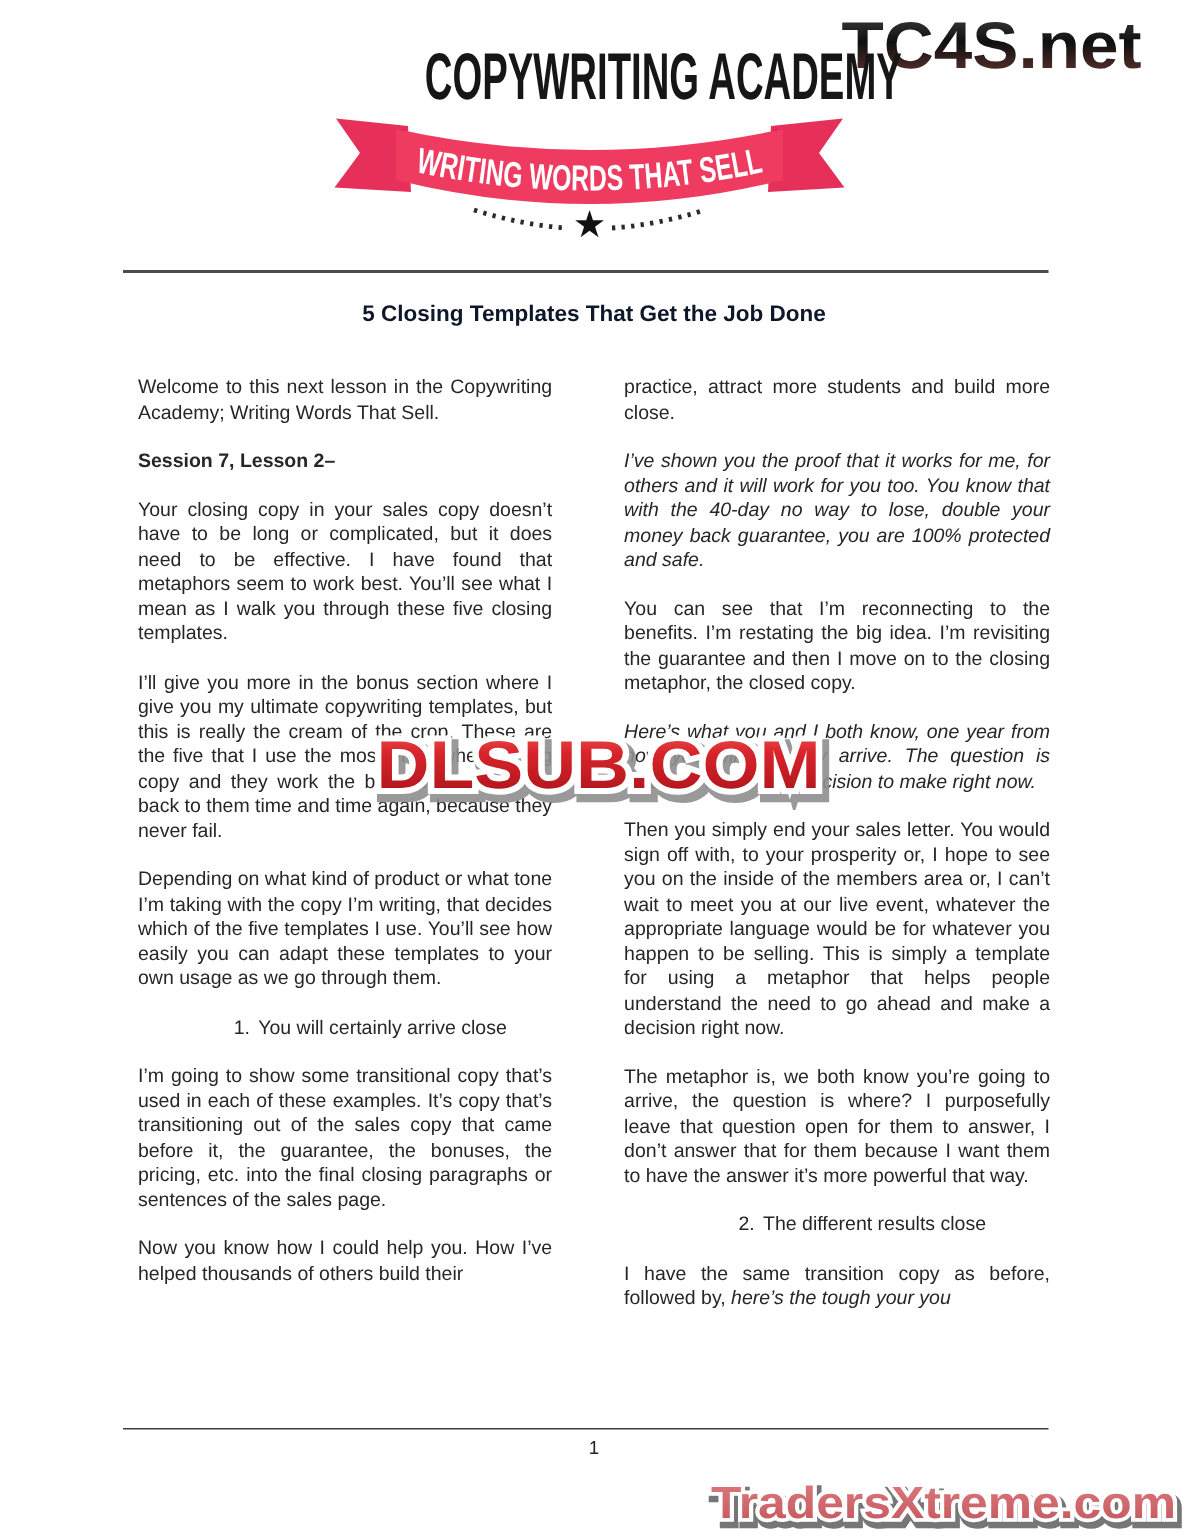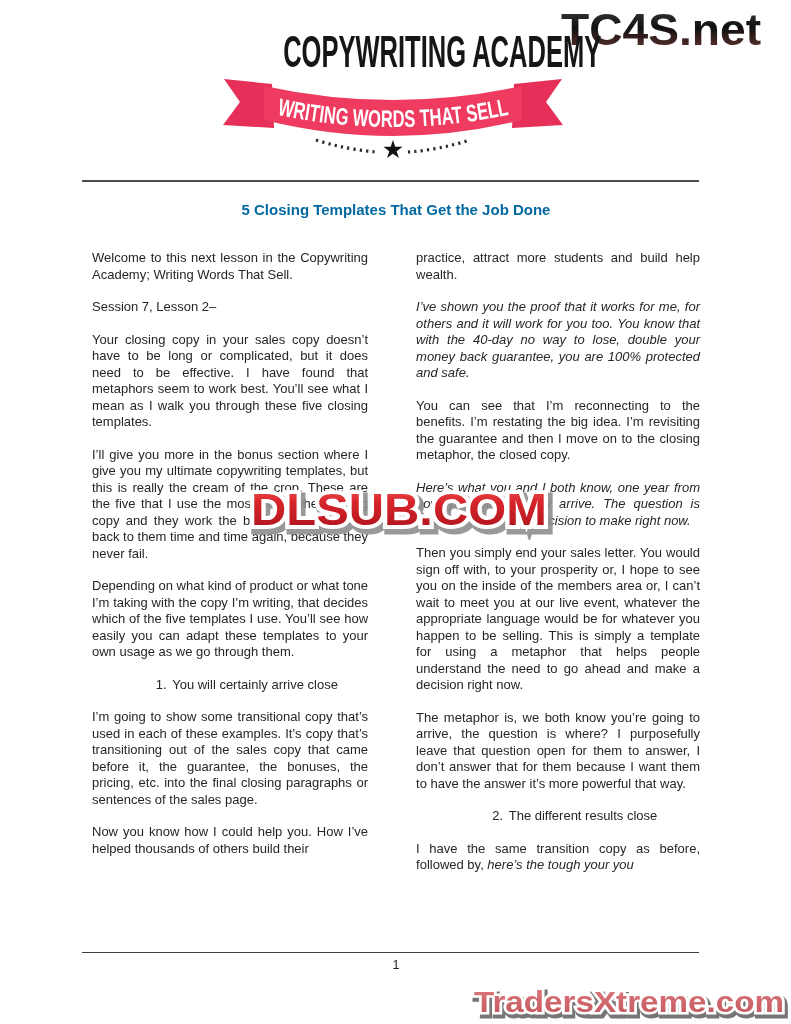--- a/index.html
+++ b/index.html
@@ -15,30 +15,30 @@
                font-weight:700;font-size:44px;line-height:44px;color:#161616;white-space:nowrap;
                letter-spacing:0;}
   .ribbon{position:absolute;left:218px;top:78px;}
 
   
   .rule{position:absolute;left:82px;width:617px;background:#4c4c50;}
   .rule-top{top:180px;height:2px;}
   .rule-bottom{top:952px;height:1px;background:#3f3f3f;}
 
   .doc-title{position:absolute;top:201px;left:92px;width:608px;text-align:center;
-             font-weight:bold;font-size:15px;color:#0369a1;}
+             font-weight:bold;font-size:15px;color:#0f172a;}
 
   
   .content{position:absolute;left:92px;top:250px;width:608px;display:flex;gap:48px;
            font-size:13px;line-height:16.5px;}
   .col-left{width:280px;}
   .col-right{width:288px;}
   .para{margin:0 0 16px;text-align:justify;}
   .para:last-child{margin-bottom:0;}
-  .bold{font-weight:normal;}
+  .bold{font-weight:bold;}
   .italic{font-style:italic;}
   .it{font-style:italic;}
   .list-item{margin:0 0 16px;padding-left:28px;text-align:center;}
   .li-num{display:inline-block;width:22px;}
 
   
   .watermark{position:absolute;left:244px;top:478px;}
 
   
   .pagenum{position:absolute;top:958px;left:92px;width:608px;text-align:center;
@@ -96,21 +96,21 @@
       <p class="para">Your closing copy in your sales copy doesn’t have to be long or complicated, but it does need to be effective. I have found that metaphors seem to work best. You’ll see what I mean as I walk you through these five closing templates.</p>
       <p class="para">I’ll give you more in the bonus section where I give you my ultimate copywriting templates, but this is really the cream of the crop. These are the five that I use the most often when writing copy and they work the best for me, so I go back to them time and time again, because they never fail.</p>
       <p class="para">Depending on what kind of product or what tone I’m taking with the copy I’m writing, that decides which of the five templates I use. You’ll see how easily you can adapt these templates to your own usage as we go through them.</p>
       <div class="list-item">
         <span class="li-num">1.</span><span>You will certainly arrive close</span>
       </div>
       <p class="para">I’m going to show some transitional copy that’s used in each of these examples. It’s copy that’s transitioning out of the sales copy that came before it, the guarantee, the bonuses, the pricing, etc. into the final closing paragraphs or sentences of the sales page.</p>
       <p class="para">Now you know how I could help you. How I’ve helped thousands of others build their</p>
     </div>
     <div class="col col-right">
-      <p class="para">practice, attract more students and build help wealth.</p>
+      <p class="para">practice, attract more students and build more close.</p>
       <p class="para italic">I’ve shown you the proof that it works for me, for others and it will work for you too. You know that with the 40-day no way to lose, double your money back guarantee, you are 100% protected and safe.</p>
       <p class="para">You can see that I’m reconnecting to the benefits. I’m restating the big idea. I’m revisiting the guarantee and then I move on to the closing metaphor, the closed copy.</p>
       <p class="para italic">Here’s what you and I both know, one year from now you will certainly arrive. The question is where? That is your decision to make right now.</p>
       <p class="para">Then you simply end your sales letter. You would sign off with, to your prosperity or, I hope to see you on the inside of the members area or, I can’t wait to meet you at our live event, whatever the appropriate language would be for whatever you happen to be selling. This is simply a template for using a metaphor that helps people understand the need to go ahead and make a decision right now.</p>
       <p class="para">The metaphor is, we both know you’re going to arrive, the question is where? I purposefully leave that question open for them to answer, I don’t answer that for them because I want them to have the answer it’s more powerful that way.</p>
       <div class="list-item">
         <span class="li-num">2.</span><span>The different results close</span>
       </div>
       <p class="para"><span>I have the same transition copy as before, followed by, </span><span class="it">here’s the tough your you</span></p>
     </div>

